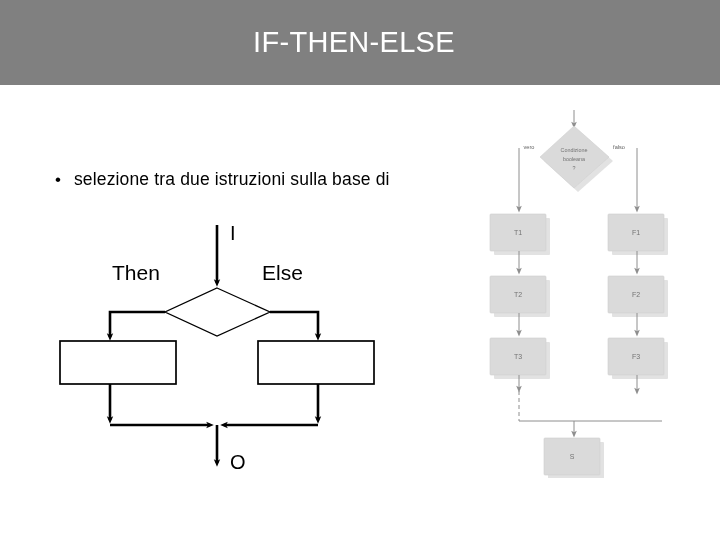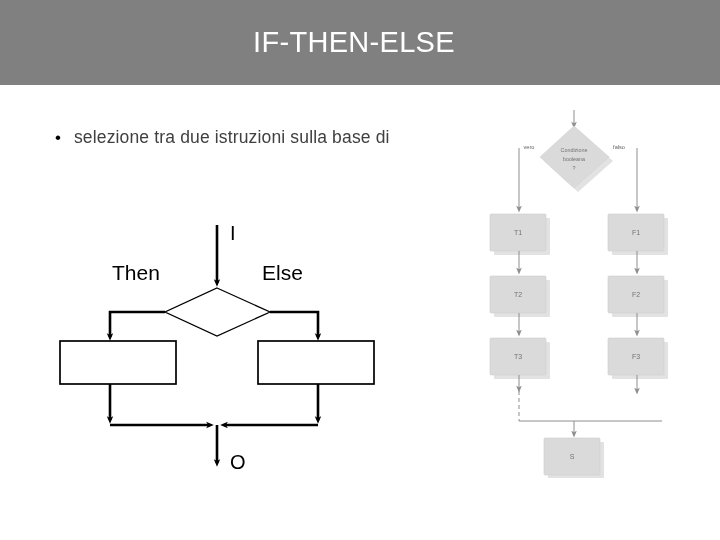--- a/index.html
+++ b/index.html
@@ -50,23 +50,24 @@
     align-items: baseline;
     gap: 13px;
   }
   #bullet-marker {
     font-size: 17px;
     line-height: 1;
     color: #000;
   }
   #bullet-text {
     font-size: 17.5px;
-    color: #404040;
+    color: #000000;
     white-space: nowrap;
     letter-spacing: 0.15px;
+    margin-top: 42px;
   }
 
   
   #left-flowchart {
     position: absolute;
     left: 40px;
     top: 215px;
     width: 360px;
     height: 280px;
   }

